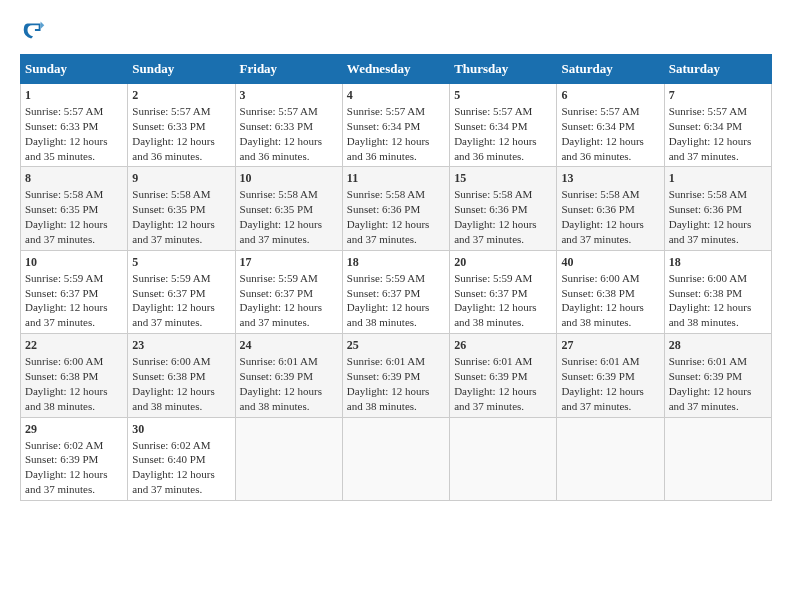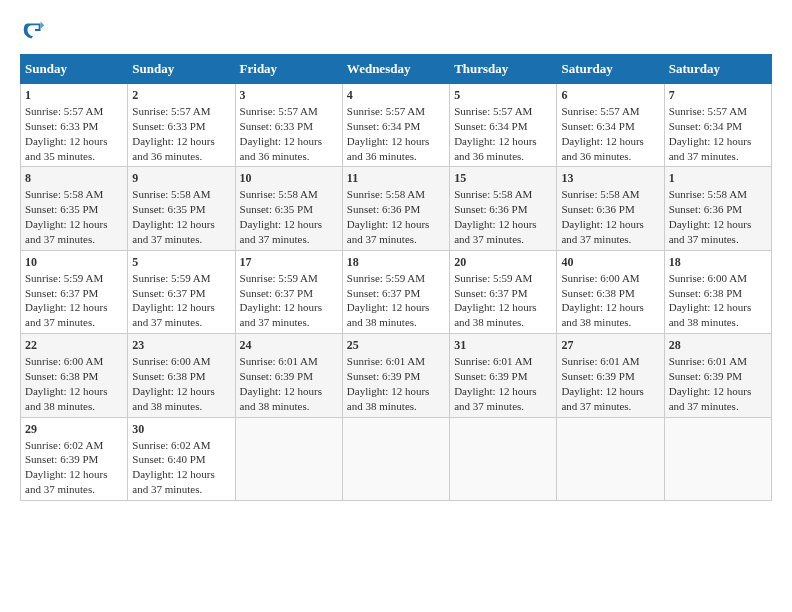--- a/index.html
+++ b/index.html
@@ -300,21 +300,21 @@
 and 38 minutes.</div>
           </td>
           <td>
             <span class="day-num">25</span>
             <div class="day-info" style="white-space: pre-line;">Sunrise: 6:01 AM
 Sunset: 6:39 PM
 Daylight: 12 hours
 and 38 minutes.</div>
           </td>
           <td>
-            <span class="day-num">31</span>
+            <span class="day-num">26</span>
             <div class="day-info" style="white-space: pre-line;">Sunrise: 6:01 AM
 Sunset: 6:39 PM
 Daylight: 12 hours
 and 37 minutes.</div>
           </td>
           <td>
             <span class="day-num">27</span>
             <div class="day-info" style="white-space: pre-line;">Sunrise: 6:01 AM
 Sunset: 6:39 PM
 Daylight: 12 hours

